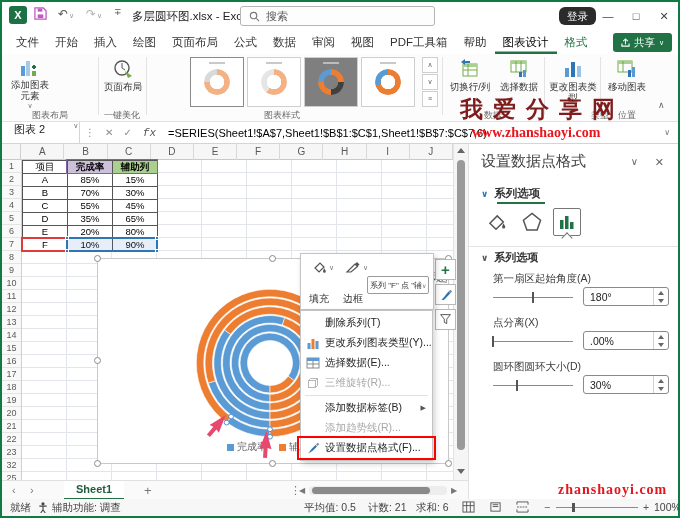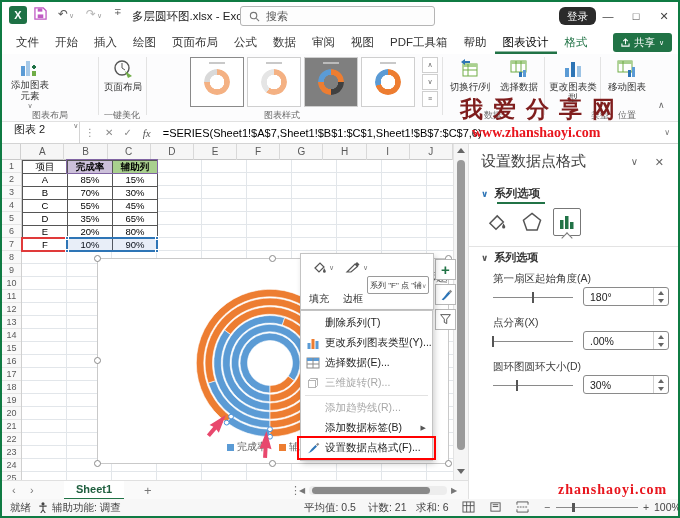--- a/index.html
+++ b/index.html
@@ -33,21 +33,21 @@
 .thumb.sel{border:1.5px solid #8a8a8a}
 .thumb .ttl{position:absolute;top:4px;left:50%;margin-left:-8px;width:16px;height:2px;background:#c9c9c9}
 .ring{width:26px;height:26px;border-radius:50%;-webkit-mask:radial-gradient(circle,transparent 7px,#000 7.5px);mask:radial-gradient(circle,transparent 7px,#000 7.5px)}
 .gal{position:absolute;left:420px;width:16px;height:16px;border:1px solid #cfcfcf;background:#fff;font-size:7px;color:#666;text-align:center;line-height:14px}
 #ribbon-collapse{position:absolute;left:656px;top:46px;font-size:9px;color:#666}
 #wm-ribbon{position:absolute;left:458px;top:92px;font-size:23px;font-weight:bold;color:#7f1d1d;letter-spacing:10px;white-space:nowrap;z-index:30;font-family:"Liberation Sans","DejaVu Sans",sans-serif}
 
 #formulabar{position:absolute;left:0;top:120px;width:676px;height:22px;background:#fff;border-bottom:1px solid #d4d4d4;display:flex;align-items:center;font-size:11px}
 #namebox{width:78px;height:22px;display:flex;padding-left:12px;gap:28px;border-right:1px solid #d4d4d4;color:#222}
 .fbtn{color:#8a8a8a;padding:0 5px;font-size:10px}
-#fx{font-style:italic;font-family:Liberation Serif, serif;color:#555;padding:0 6px}
+#fx{font-style:italic;font-family:Liberation Mono, monospace;color:#555;padding:0 6px}
 #formula-text{padding-left:6px;color:#000;white-space:nowrap}
 #wm-formula{position:absolute;left:470px;top:3px;font-family:"Liberation Serif",serif;font-weight:bold;font-size:14px;color:#e8151d;z-index:30}
 
 #colheaders{position:absolute;left:0;top:142px;width:451px;height:16px;background:#f6f6f6;border-bottom:1px solid #c9c9c9;display:flex}
 #corner{width:20px;height:16px;border-right:1px solid #d0d0d0}
 .colh{width:45px;height:16px;text-align:center;line-height:16px;font-size:10px;color:#595959;border-right:1px solid #d9d9d9}
 #rowheaders{position:absolute;left:0;top:158px;width:20px;background:#f9f9f9;border-right:1px solid #d0d0d0}
 .rowh{height:13px;text-align:center;line-height:13px;font-size:9px;color:#595959;border-bottom:1px solid #e4e4e4}
 #gridbg{position:absolute;left:20px;top:158px;width:431px;height:320px;background-image:repeating-linear-gradient(to right,transparent 0 44px,#e2e6ea 44px 45px),repeating-linear-gradient(to bottom,transparent 0 12px,#e2e6ea 12px 13px)}
 
@@ -333,21 +333,21 @@
       <div class="rowh">14</div>
       <div class="rowh">15</div>
       <div class="rowh">16</div>
       <div class="rowh">17</div>
       <div class="rowh">18</div>
       <div class="rowh">19</div>
       <div class="rowh">20</div>
       <div class="rowh">21</div>
       <div class="rowh">22</div>
       <div class="rowh">23</div>
-      <div class="rowh">24</div>
+      <div class="rowh">32</div>
       <div class="rowh">25</div>
     </div>
   <div id="gridbg"></div>
 
   <div id="sheet-table">
       <div class="trow">
         <div class="tcell h0">项目</div>
         <div class="tcell h1">完成率</div>
         <div class="tcell h2">辅助列</div>
       </div>
@@ -506,28 +506,28 @@
         <div class="citem dis">
           <span class="cicon">
             <svg width="14" height="14" viewBox="0 0 14 14">
               <rect x="2.5" y="4.5" width="7" height="7" fill="none" stroke="#b5b5b5"></rect>
               <path d="M2.5 4.5l2-2h7v7l-2 2M11.5 2.5l-2 2" fill="none" stroke="#b5b5b5"></path>
             </svg>
           </span>
           <span class="clabel">三维旋转(R)...</span>
         </div>
         <div class="csep"></div>
-        <div class="citem dis">
-          <span class="cicon"></span>
-          <span class="clabel">添加趋势线(R)...</span>
-        </div>
         <div class="citem">
           <span class="cicon"></span>
           <span class="clabel">添加数据标签(B)</span>
           <span class="carrow">▶</span>
+        </div>
+        <div class="citem dis">
+          <span class="cicon"></span>
+          <span class="clabel">添加趋势线(R)...</span>
         </div>
         <div class="citem">
           <span class="cicon">
             <svg width="14" height="14" viewBox="0 0 14 14">
               <path d="M1.5 12.5c2-1 2.5-3 4.5-5l3.5-3.5 1.5 1.5-3.5 3.5c-2 2-4 2.5-6 3.5z" fill="#2e75b6"></path>
               <path d="M10 3.5l1.8-1.8 1.5 1.5-1.8 1.8z" fill="#8a8a8a"></path>
             </svg>
           </span>
           <span class="clabel">设置数据点格式(F)...</span>
           <div class="redbox"></div>

